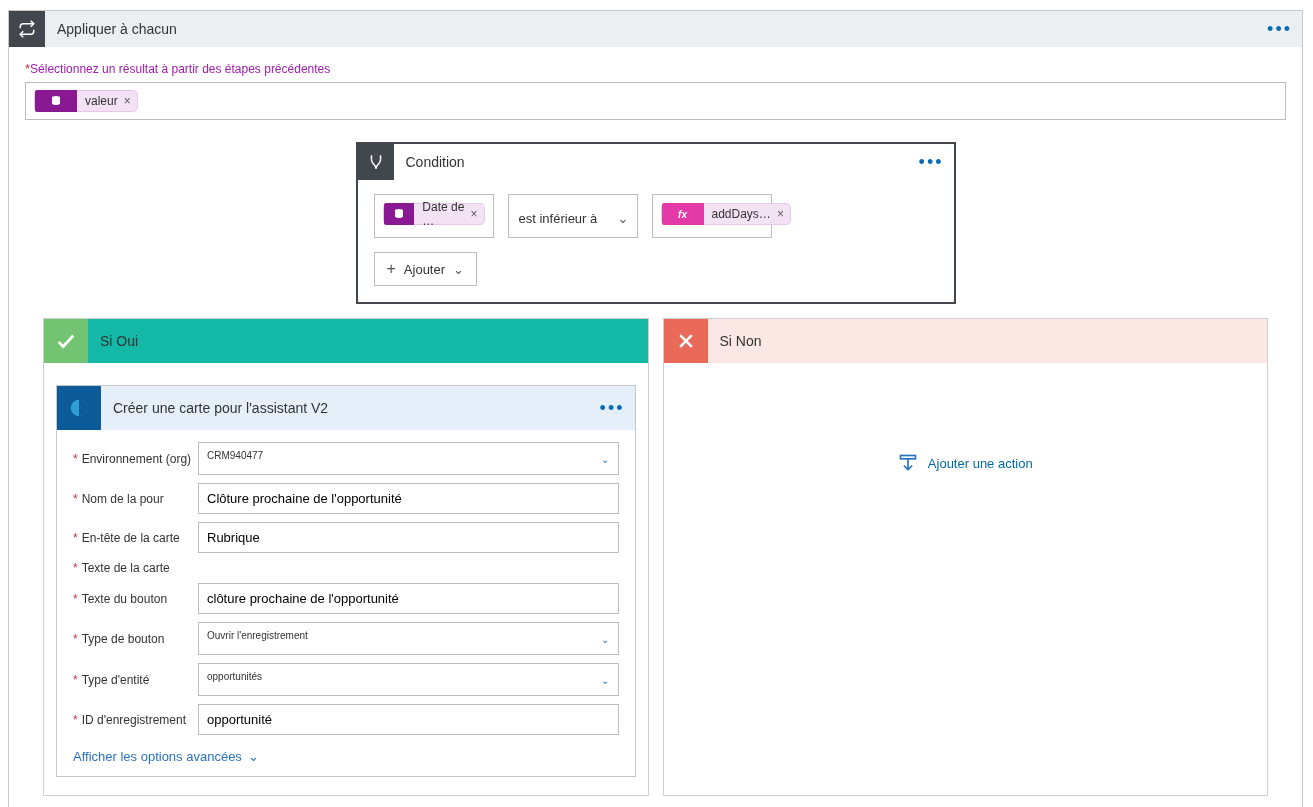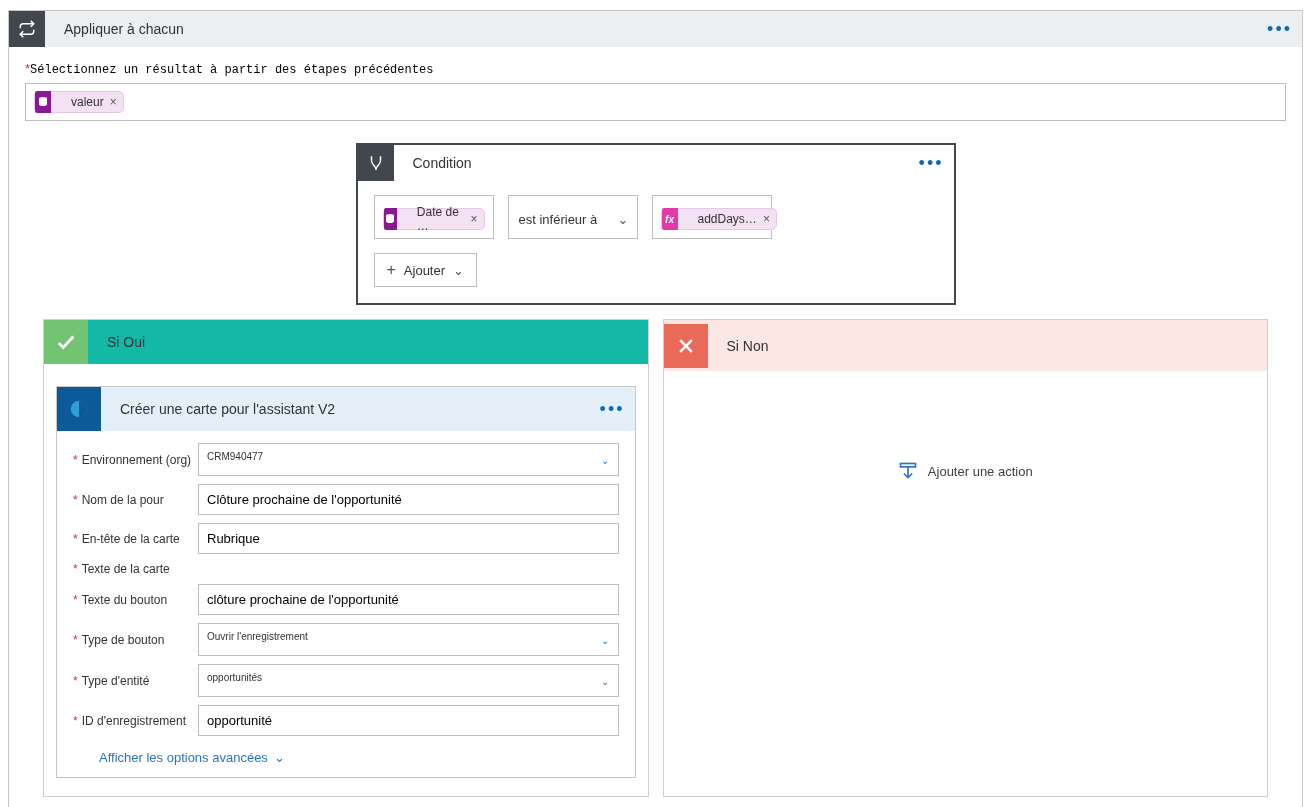--- a/index.html
+++ b/index.html
@@ -3,73 +3,73 @@
 <meta charset="utf-8">
 <style>
   * { box-sizing: border-box; margin: 0; padding: 0; font-family: "Segoe UI", -apple-system, sans-serif; }
   body { background: #ffffff; font-size: 13px; color: #333; }
 
   .outer { width: 1313px; height: 807px; position: relative; padding: 10px 10px 10px 8px; }
 
   .action-card { border: 1px solid #c7c7c7; background: #fff; }
   .card-header { display: flex; align-items: center; height: 36px; position: relative; }
   .card-header .icon-box { width: 36px; height: 36px; display:flex; align-items:center; justify-content:center; color:#fff; }
-  .card-header .title { padding-left: 12px; font-size: 14px; margin-left: 7px; }
+  .card-header .title { padding-left: 12px; font-size: 14px; }
   .card-header .menu-dots { position: absolute; right: 10px; color: #0c6bb5; letter-spacing: 2px; cursor: pointer; font-size: 18px; }
 
   .header-grey { background: #ebeff2; }
   .header-light-green { background: #14b8a6; }
   .header-light-red { background: #fbe7e4; }
   .header-light-blue { background: #e5effa; }
 
   .ico-sq-dark { background: #41474d; }
   .ico-sq-green { background: #72c472; }
   .ico-sq-red { background: #ea6a5a; }
   .ico-sq-blue { background: #0c5a97; }
 
   .section-body { padding: 14px 16px 16px 16px; }
 
   .req { color: #c43447; }
-  .small-label { font-size: 12px; color: #000000; font-family: Liberation Mono, monospace; }
+  .small-label { font-size: 12px; color: #a21caf; }
 
   .token-box { border: 1px solid #bdbdbd; padding: 7px 8px; display:flex; align-items:center; flex-wrap:wrap; }
   .token { display:inline-flex; align-items:center; background:#f3e1f4; border:1px solid #e5c8e7; border-radius:5px; padding:0 6px 0 0; font-size:12px; height:22px; }
-  .token .t-ico { width:16px; height:22px; display:flex; align-items:center; justify-content:center; color:#fff; font-size:10px; margin-right:20px; border-top-left-radius:2px; border-bottom-left-radius:2px; }
+  .token .t-ico { width:42px; height:22px; display:flex; align-items:center; justify-content:center; color:#fff; font-size:10px; margin-right:8px; border-top-left-radius:2px; border-bottom-left-radius:2px; }
   .t-ico-purple { background:#8a1893; }
   .t-ico-pink { background:#e33aa8; }
   .token .t-x { margin-left:6px; color:#5a5a5a; cursor:pointer; }
 
   .centered-col { display:flex; flex-direction:column; align-items:center; }
   .card-600 { width: 600px; }
 
   .cond-row { display:flex; gap:14px; }
-  .cond-box { border:1px solid #bdbdbd; padding:8px; display:flex; align-items:flex-end; height:44px; }
+  .cond-box { border:1px solid #bdbdbd; padding:8px; display:flex; align-items:flex-start; height:44px; }
   .cond-select { border:1px solid #bdbdbd; height:44px; padding:4px 30px 0 10px; min-width:130px; display:flex; align-items:center; position:relative; font-size:13px; cursor:pointer; }
   .cond-select .chev { position:absolute; right:8px; color:#555; }
 
   .btn-outline { border:1px solid #bdbdbd; background:#fff; padding:0 12px; height:34px; display:inline-flex; align-items:center; gap:8px; cursor:pointer; font-size:13px; }
   .btn-outline .chev { color:#555; }
 
   .branches { display:flex; gap:14px; margin-top:14px; padding:0 18px; }
   .branch { flex:1; border:1px solid #cfcfcf; background:#fff; min-height:440px; }
 
   .branch-inner { padding:22px 12px 18px 12px; }
 
   .field-row { display:flex; align-items:center; margin-bottom:8px; }
   .field-row .flabel { width:125px; font-size:12px; color:#333; display:flex; gap:4px; }
   .field-row .fctrl { flex:1; }
   .text-input { width:100%; border:1px solid #bdbdbd; padding:7px 8px; font-size:13px; }
   .select-input { width:100%; border:1px solid #bdbdbd; padding:7px 28px 13px 8px; font-size:10px; position:relative; cursor:pointer; }
   .select-input .chev { position:absolute; right:8px; top:50%; transform:translateY(-50%); color:#2b73c2; }
 
-  .link { color:#2b73c2; font-size:13px; cursor:pointer; display:inline-flex; align-items:center; gap:6px;margin-left:26px; }
+  .link { color:#2b73c2; font-size:13px; cursor:pointer; display:inline-flex; align-items:center; gap:6px; }
 
   .add-action { display:flex; align-items:center; justify-content:center; gap:10px; padding-top:90px; }
   .add-action .ai-ico { color:#2b73c2; }
-  .add-action .ai-txt { color:#404040; font-size:13px; cursor:pointer; }
+  .add-action .ai-txt { color:#0369a1; font-size:13px; cursor:pointer; }
 
   svg { display:block; }
 </style>
 </head>
 <body>
 
 <div class="outer">
 
   <div class="action-card">
     <div class="card-header header-grey">
@@ -263,21 +263,21 @@
                     <span>⌄</span>
                   </span>
                 </div>
 
               </div>
             </div>
           </div>
         </div>
 
         <div class="branch">
-          <div class="card-header header-light-red" style="height:51px;">
+          <div class="card-header header-light-red" style="height:44px;">
             <div class="icon-box ico-sq-red" style="width:44px;height:44px;">
               <svg width="20" height="20" viewBox="0 0 24 24" fill="none" stroke="#fff" stroke-width="3">
                   <line x1="5" y1="5" x2="19" y2="19"></line>
                   <line x1="19" y1="5" x2="5" y2="19"></line>
                 </svg>
             </div>
             <div class="title">Si Non</div>
           </div>
           <div class="add-action">
             <span class="ai-ico">

